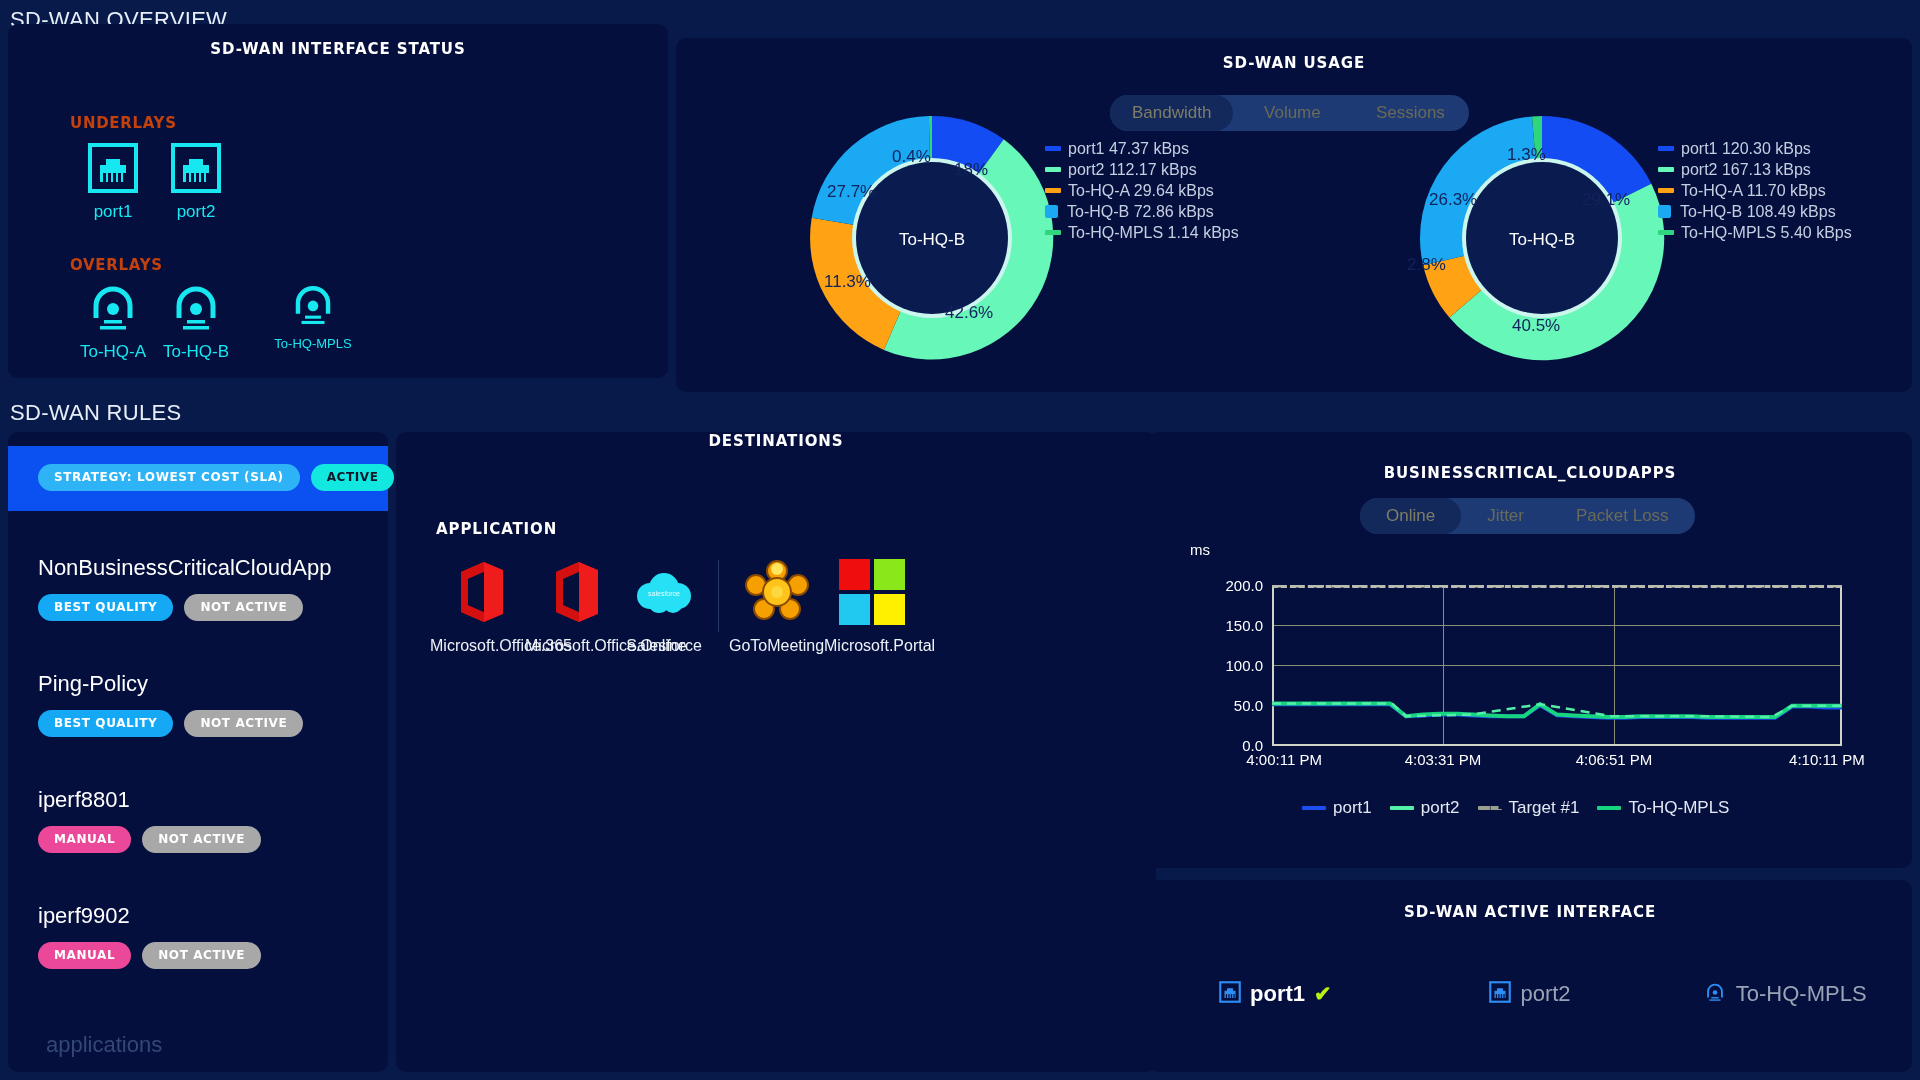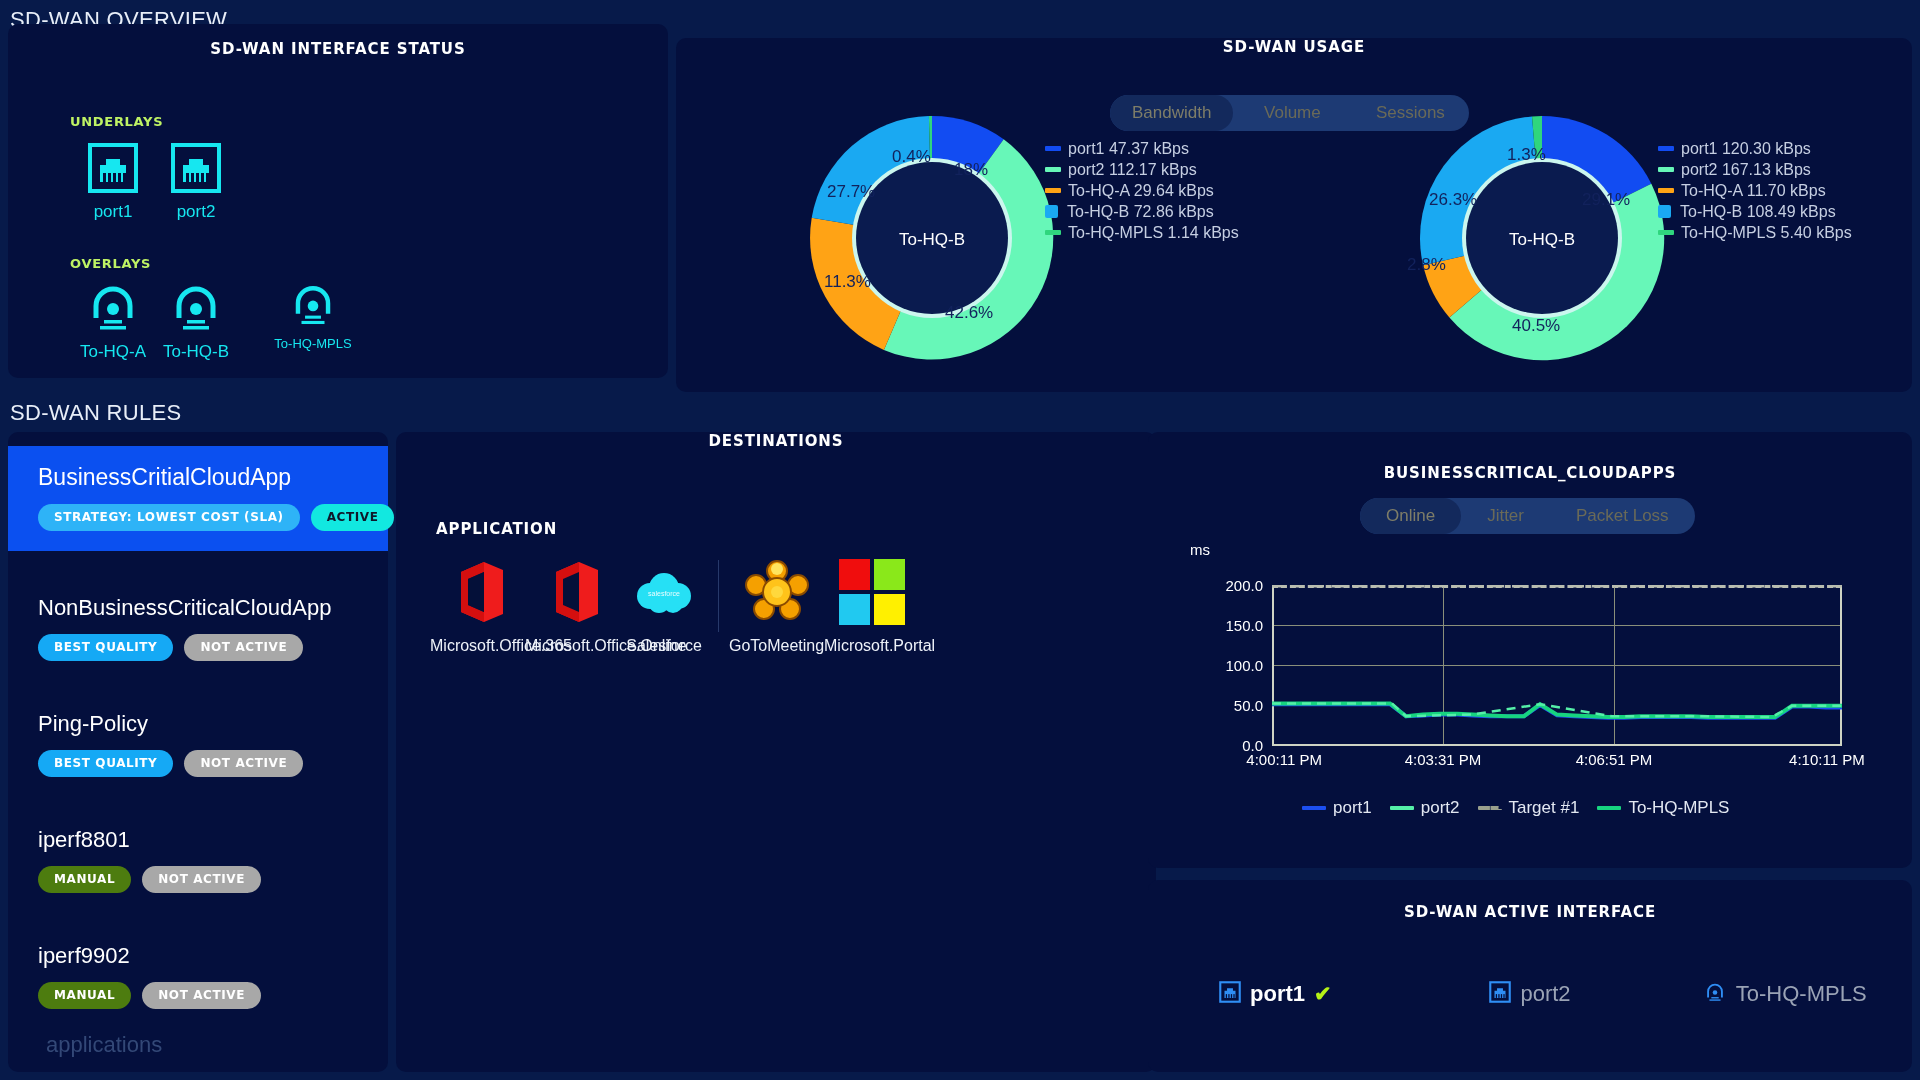--- a/index.html
+++ b/index.html
@@ -33,32 +33,32 @@
     font-size:15px;
     font-weight:700;
     letter-spacing:.9px;
     font-family:"DejaVu Sans", sans-serif;
   }
 
   
   #iface-panel { left:8px; top:24px; width:660px; height:354px; }
   #iface-head  { margin-top:16px; }
   .grp-label {
-    color:#bef264; font-size:13px; font-weight:700; letter-spacing:.7px;
+    color:#c2410c; font-size:15px; font-weight:700; letter-spacing:.7px;
     font-family:"DejaVu Sans", sans-serif;
   }
   #underlays-label { position:absolute; left:62px; top:90px; }
   #overlays-label  { position:absolute; left:62px; top:232px; }
   .iface-item { position:absolute; text-align:center; width:80px; }
   .iface-name { color:#16e7f0; font-size:17px; margin-top:4px; display:block; }
   .iface-name.small { font-size:13px; }
 
   
   #usage-panel { left:676px; top:38px; width:1236px; height:354px; }
-  #usage-head  { }
+  #usage-head  { margin-top:16px; }
 
   .seg-group {
     position:absolute; display:flex;
     background:#1d3a74; border-radius:22px; overflow:hidden;
   }
   .seg { padding:0 22px; height:36px; line-height:36px;
          font-size:17px; color:#6a6a58; text-align:center; }
   .seg.active { background:#13295c; border-radius:22px; color:#7e7d68; }
 
   #usage-tabs { left:1110px; top:95px; }
@@ -90,21 +90,21 @@
   .rule.selected .rule-name { font-size:23px; }
   .chips { display:flex; gap:11px; align-items:center; }
   .chip {
     border-radius:14px; height:27px; line-height:27px; padding:0 16px;
     font-size:12px; font-weight:700; letter-spacing:.6px; color:#ffffff;
     font-family:"DejaVu Sans", sans-serif; white-space:nowrap;
   }
   .chip.strategy { background:#2eb3f7; }
   .chip.active   { background:#12e8e0; color:#0f172a; }
   .chip.quality  { background:#15a9f5; }
-  .chip.manual   { background:#4d7c0f; }
+  .chip.manual   { background:#ec4899; }
   .chip.inactive { background:#a8a8a8; }
   #rules-footer {
     position:absolute; left:38px; bottom:14px;
     color:#334877; font-size:22px;
   }
 
   
   #dest-panel { left:396px; top:432px; width:760px; height:640px; }
   #dest-head { }
   #app-label { position:absolute; left:40px; top:88px;
@@ -320,21 +320,20 @@
     <span class="legend-text">To-HQ-MPLS 5.40 kBps</span>
   </div>
 </div>
 
 <div id="rules-title" class="sec-title">SD-WAN RULES</div>
 
 <div id="rules-panel" class="panel">
   <div style="height:14px"></div>
 
   <div class="rule selected">
-    <span class="rule-name">BusinessCritialCloudApp</span>
     <div class="chips">
       <span class="chip strategy">STRATEGY: LOWEST COST (SLA)</span>
       <span class="chip active">ACTIVE</span>
     </div>
   </div>
 
   <div class="rule" style="padding-top:44px;">
     <span class="rule-name">NonBusinessCriticalCloudApp</span>
     <div class="chips">
       <span class="chip quality">BEST QUALITY</span>

